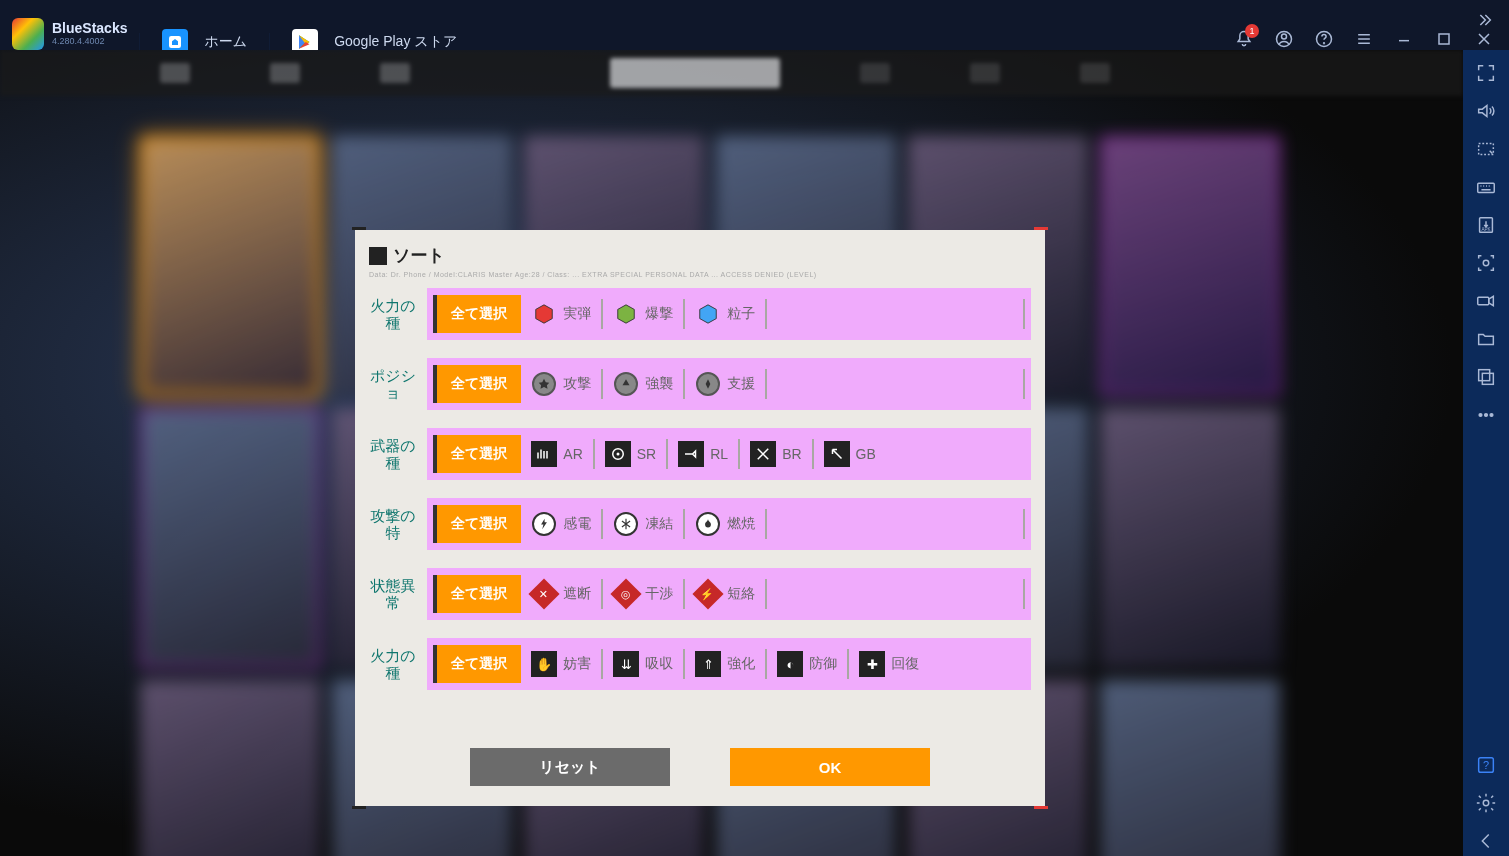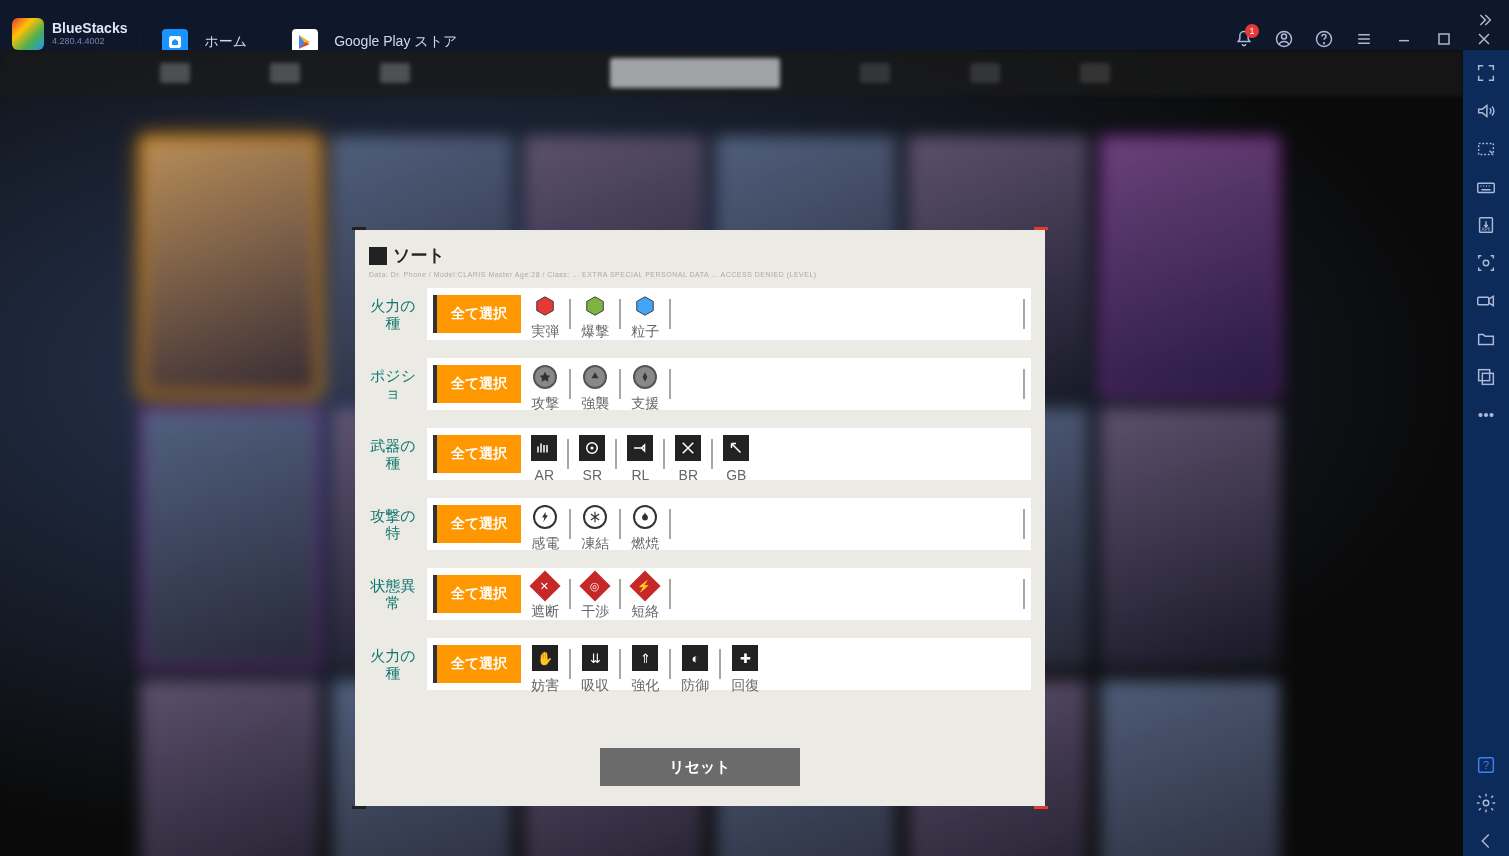--- a/index.html
+++ b/index.html
@@ -157,39 +157,38 @@
 .filter-row {
   display: flex; align-items: center; gap: 10px;
   margin-bottom: 18px;
 }
 .row-label {
   width: 48px; font-size: 15px; color: #0f766e;
   line-height: 1.15; text-align: center;
 }
 .row-bar {
   flex: 1; height: 52px;
-  background: #ffffff;
+  background: #f0abfc;
   display: flex; align-items: center;
   padding: 0 6px;
   gap: 0;
 }
 .all-btn {
   background: #ff9800;
   height: 38px;
   padding: 0 14px;
   display: flex; align-items: center;
   color: #fff; font-size: 14px; font-weight: 600;
   border-left: 4px solid #333;
   cursor: pointer;
 }
 .opt {
   display: flex; align-items: center; gap: 6px;
   padding: 0 10px; height: 38px;
   cursor: pointer;
-  flex-direction: column;
 }
 .opt .oicon {
   width: 26px; height: 26px;
   display: flex; align-items: center; justify-content: center;
 }
 .opt .olabel { font-size: 14px; color: #666; }
 .sep {
   width: 2px; height: 30px;
   background: #a8a8a2;
 }
@@ -703,15 +702,18 @@
             </span>
             <span class="olabel">回復</span>
           </div>
       </div>
     </div>
 
     <div class="modal-actions">
       <div class="btn reset">
           <span>リセット</span>
         </div>
+      <div class="btn ok">
+          <span>OK</span>
+        </div>
     </div>
   </div>
 </div>
 
 </body></html>

